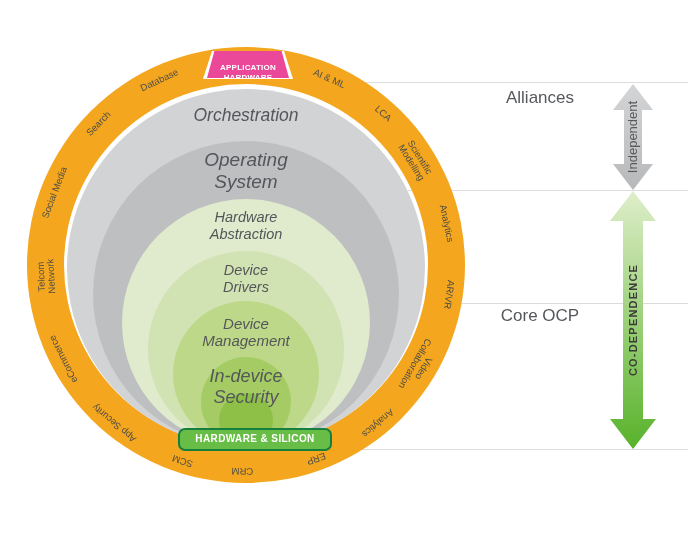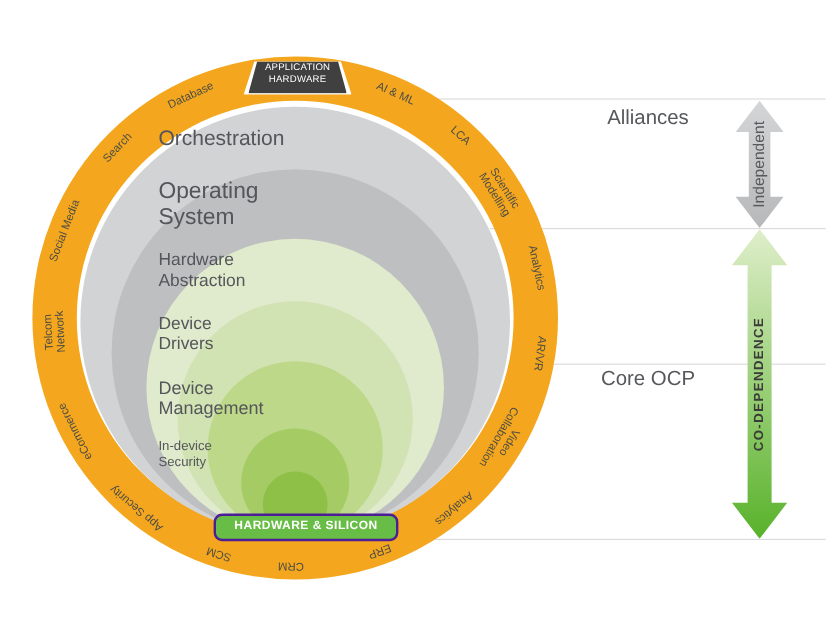--- a/index.html
+++ b/index.html
@@ -20,45 +20,45 @@
   .circle{position:absolute;border-radius:50%;z-index:1;}
   .c0{left:67px; top:89px; width:358px;height:358px;background:#D2D3D5;}
   .c1{left:93px; top:141px;width:306px;height:306px;background:#BDBFC1;}
   .c2{left:122px;top:199px;width:248px;height:248px;background:#E0EACC;}
   .c3{left:148px;top:251px;width:196px;height:196px;background:#D1E2B3;}
   .c4{left:173px;top:301px;width:146px;height:146px;background:#BDD888;}
   .c5{left:201px;top:357px;width:90px; height:90px; background:#A5CC64;}
   .c6{left:219px;top:393px;width:54px; height:54px; background:#8EC047;}
 
   
-  .layer-label{position:absolute;left:132px;width:200px;color:#54565A;z-index:2;line-height:1.15;}
+  .layer-label{position:absolute;left:146px;width:200px;text-align:center;color:#54565A;z-index:2;line-height:1.15;font-style:italic;}
   .l0{top:105px;font-size:17.5px;}
   .l1{top:149px;font-size:19px;}
   .l2{top:209px;font-size:14.5px;}
   .l3{top:262px;font-size:14.5px;}
   .l4{top:315px;font-size:15px;}
-  .l5{top:366px;font-size:11px;}
+  .l5{top:366px;font-size:18px;}
   .l6{top:400px;font-size:10.5px;}
 
   
   .ring-label{
     position:absolute;left:246px;top:266px;width:92px;height:20px;
     margin-left:-46px;margin-top:-10px;
     transform-origin:46px 10px;
     transform:rotate(var(--a)) translateY(-200px);
     text-align:center;font-size:9.5px;color:#4C4C46;line-height:1.08;z-index:2;
   }
   .ring-label span{display:block;}
 
   
   .top-badge-outer{position:absolute;left:203px;top:51px;width:90px;height:28px;background:#ffffff;clip-path:polygon(10% 0,90% 0,100% 100%,0 100%);z-index:3;}
-  .top-badge-inner{position:absolute;left:4px;right:4px;top:0;bottom:1px;background:#404040;clip-path:polygon(9% 0,91% 0,100% 100%,0 100%);color:#fff;font-size:8px;font-weight:normal;text-align:center;padding-top:0;line-height:1.25;letter-spacing:0.2px;}
+  .top-badge-inner{position:absolute;left:4px;right:4px;top:0;bottom:1px;background:#ec4899;clip-path:polygon(9% 0,91% 0,100% 100%,0 100%);color:#fff;font-size:8px;font-weight:bold;text-align:center;padding-top:12px;line-height:1.25;letter-spacing:0.2px;}
 
   
-  .bottom-badge{position:absolute;left:178px;top:428px;width:150px;height:19px;background:#67BD45;border:2px solid #4c1d95;border-radius:7px;z-index:3;color:#fff;font-weight:bold;font-size:10px;text-align:center;line-height:18px;letter-spacing:0.4px;}
+  .bottom-badge{position:absolute;left:178px;top:428px;width:150px;height:19px;background:#67BD45;border:2px solid #15803d;border-radius:7px;z-index:3;color:#fff;font-weight:bold;font-size:10px;text-align:center;line-height:18px;letter-spacing:0.4px;}
 
   
   .sec{position:absolute;left:460px;width:160px;text-align:center;color:#56585C;font-size:17px;z-index:2;line-height:1.18;}
   .s0{top:88px;}
   .s1{top:196px;}
   .s2{top:306px;}
 
   
   .arrow-svg{position:absolute;z-index:1;}
   .arrow-gray{left:613px;top:84px;}

